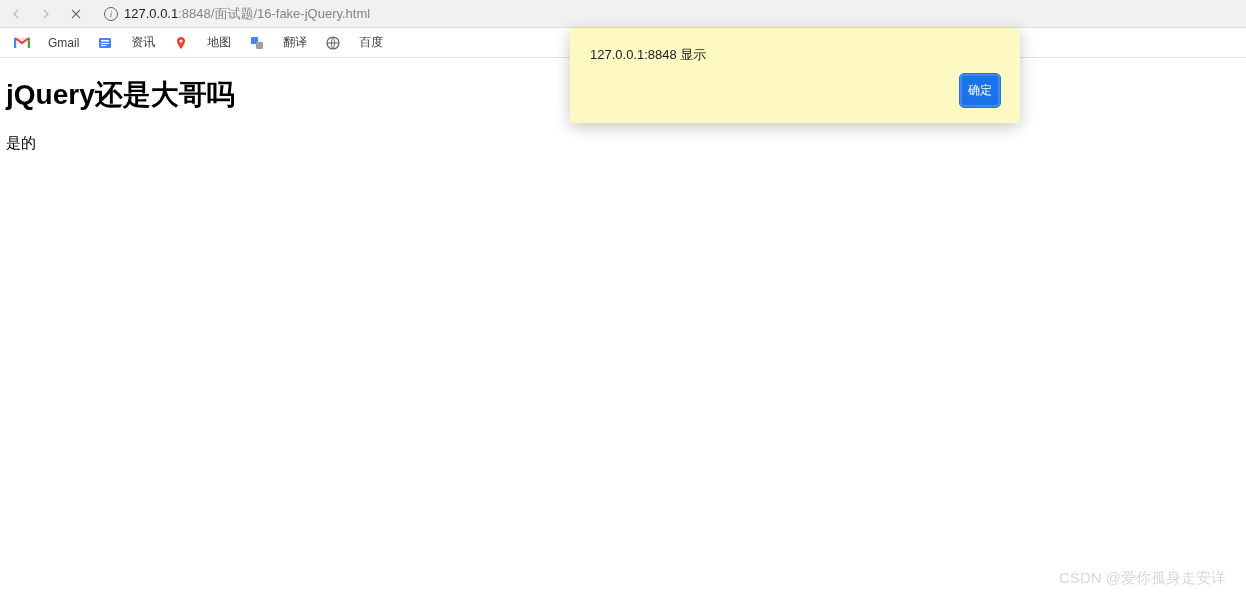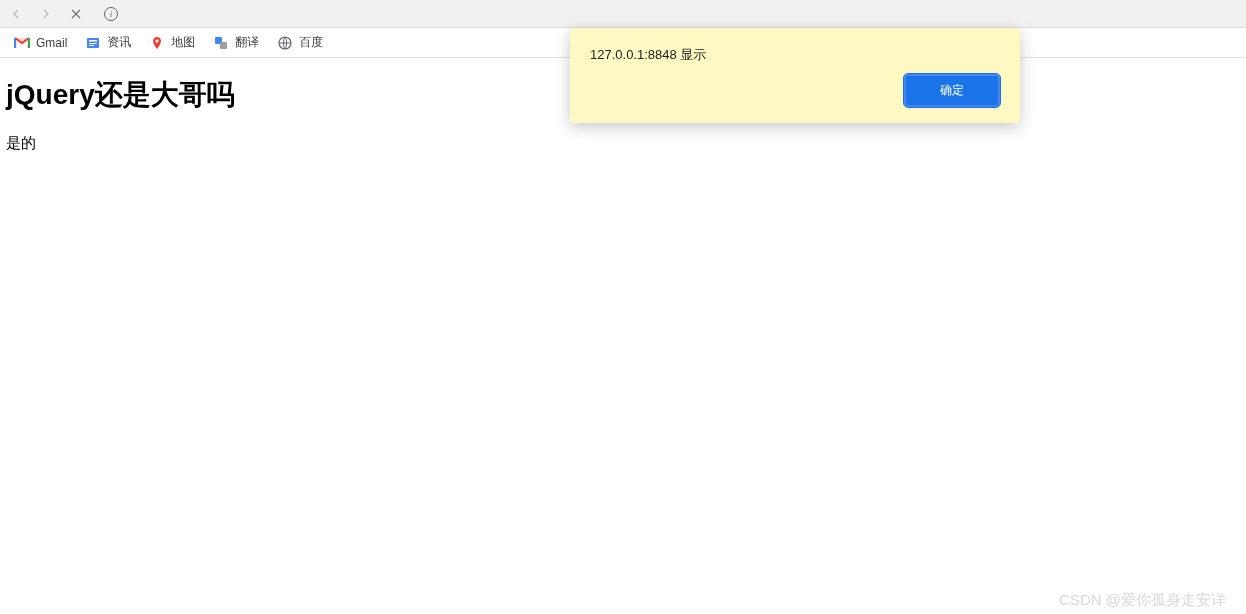--- a/index.html
+++ b/index.html
@@ -7,35 +7,35 @@
     
     .toolbar { height: 28px; background: #f1f1f1; display: flex; align-items: center; padding: 0 8px; gap: 14px; border-bottom: 1px solid #ddd; }
     .nav-icon { width: 16px; height: 16px; display: flex; align-items: center; justify-content: center; color: #5f6368; cursor: pointer; }
     .nav-icon.disabled { color: #bbb; cursor: default; }
     .url-bar { flex: 1; display: flex; align-items: center; gap: 6px; background: #f1f1f1; padding: 0 6px; height: 24px; }
     .info-icon { width: 14px; height: 14px; border: 1px solid #5f6368; border-radius: 50%; display: flex; align-items: center; justify-content: center; font-size: 9px; color: #5f6368; font-style: italic; font-family: serif; }
     .url-text { font-size: 13px; color: #202124; }
     .url-text .grey { color: #80868b; }
     
     .bookmarks { height: 30px; background: #fff; display: flex; align-items: center; padding: 0 14px; gap: 18px; border-bottom: 1px solid #e0e0e0; }
-    .bm-item { display: flex; align-items: center; gap: 6px; font-size: 12px; color: #3c4043; cursor: pointer; }
+    .bm-item { display: flex; align-items: center; gap: 18px; font-size: 12px; color: #3c4043; cursor: pointer; }
     .bm-icon { width: 16px; height: 16px; display: flex; align-items: center; justify-content: center; font-size: 12px; }
     
     .content { padding: 18px 6px; }
     .content h1 { font-size: 28px; font-weight: bold; margin-bottom: 20px; }
     .content p { font-size: 15px; margin-bottom: 22px; }
     .content h2 { font-size: 26px; font-weight: bold; }
     
     .dialog { position: absolute; top: 28px; left: 570px; width: 450px; background: #fef9c3; border-radius: 4px; box-shadow: 0 4px 16px rgba(0,0,0,0.22); padding: 18px 20px 16px; }
     .dialog-title { font-size: 13px; color: #202124; margin-bottom: 10px; }
     .dialog-msg { font-size: 12px; color: #5f6368; margin-bottom: 26px; }
     .dialog-actions { display: flex; justify-content: flex-end; }
-    .dialog-btn { background: #1a73e8; color: #fff; border: 2px solid #4285f4; outline: 1px solid #1a73e8; padding: 6px 34px; font-size: 12px; border-radius: 4px; cursor: pointer; }
+    .dialog-btn { background: #1a73e8; color: #fff; border: 2px solid #4285f4; outline: 1px solid #1a73e8; padding: 6px 6px; font-size: 12px; border-radius: 4px; cursor: pointer; }
     
-    .watermark { position: absolute; bottom: 4px; right: 20px; font-size: 15px; color: #d8d8d8; }
+    .watermark { position: absolute; bottom: 26px; right: 20px; font-size: 15px; color: #d8d8d8; }
     
     svg { display: block; }
   </style>
 </head>
 <body>
 
 <div class="toolbar">
   <div class="nav-icon disabled">
     <svg width="16" height="16" viewBox="0 0 24 24">
         <path d="M15 6l-6 6 6 6" stroke="#bbb" stroke-width="2" fill="none"></path>
@@ -46,20 +46,23 @@
         <path d="M9 6l6 6-6 6" stroke="#bbb" stroke-width="2" fill="none"></path>
       </svg>
   </div>
   <div class="nav-icon">
     <svg width="14" height="14" viewBox="0 0 24 24">
         <path d="M5 5l14 14M19 5L5 19" stroke="#5f6368" stroke-width="2"></path>
       </svg>
   </div>
   <div class="url-bar">
     <div class="info-icon">i</div>
+    <div class="url-text">
+      <span>127.0.0.1</span><span class="grey">:8848</span><span class="grey">/面试题/16-fake-jQuery.html</span>
+    </div>
   </div>
 </div>
 
 <div class="bookmarks">
   <div class="bm-item">
     <div class="bm-icon">
       <svg width="16" height="12" viewBox="0 0 16 12">
           <path d="M1 1l7 5 7-5" stroke="#EA4335" stroke-width="2" fill="none"></path>
           <path d="M1 1v10h2V4l5 4 5-4v7h2V1" fill="#EA4335" opacity="0.2"></path>
           <rect x="0" y="1" width="2" height="10" fill="#4285F4"></rect>

